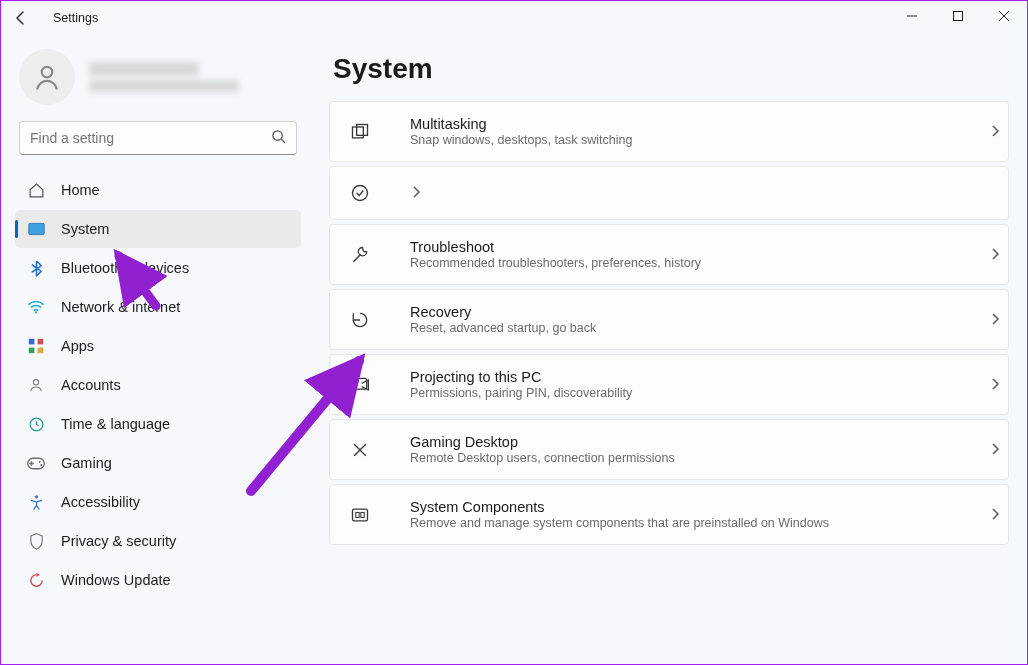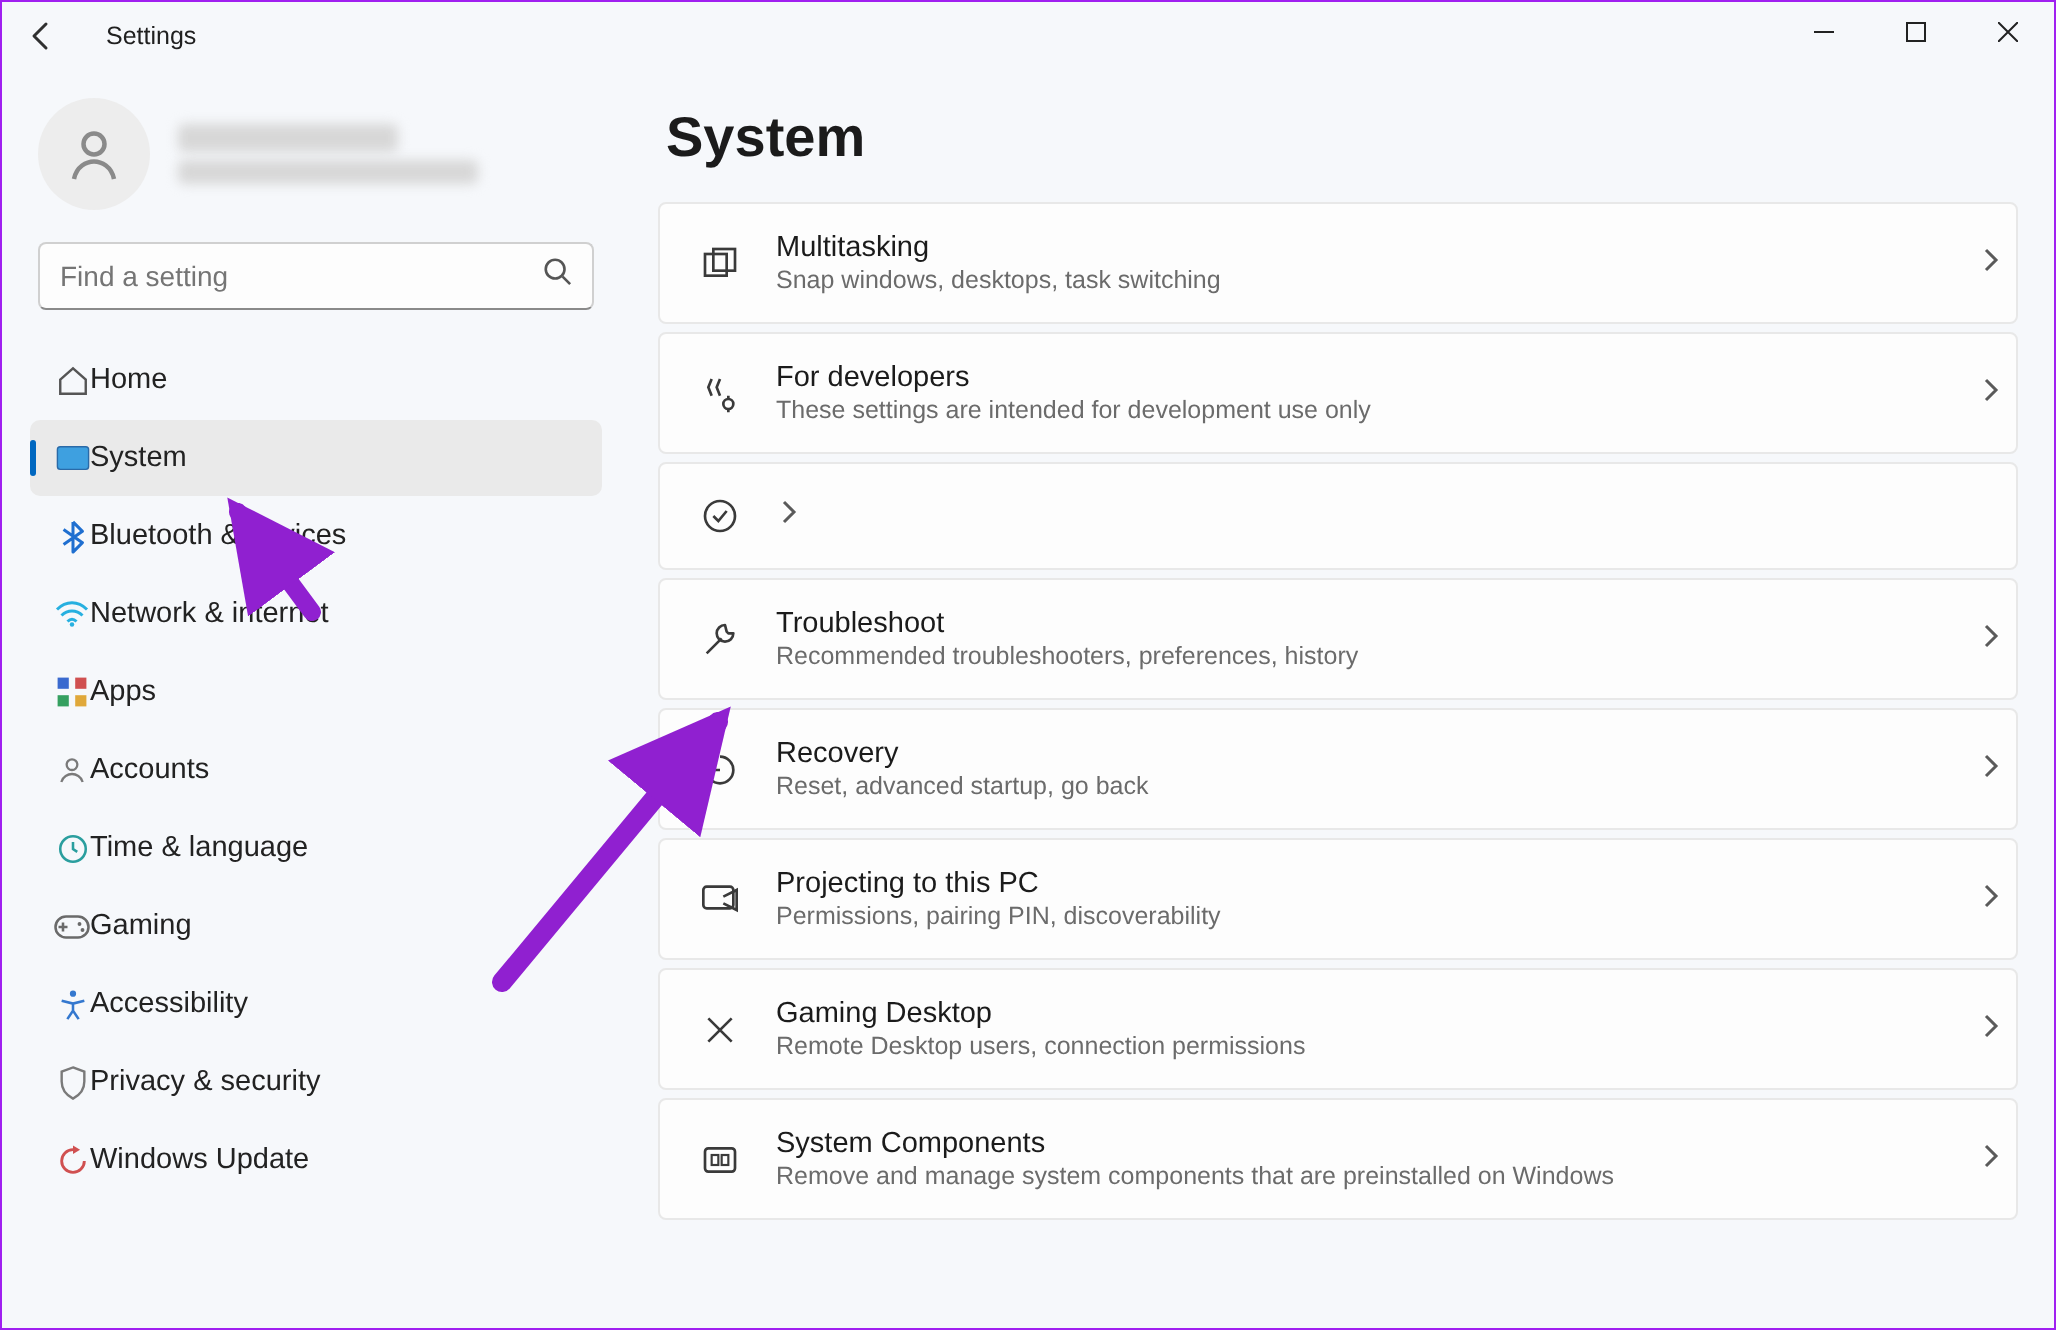--- a/index.html
+++ b/index.html
@@ -16,29 +16,29 @@
   .sidebar { width: 310px; padding: 8px 10px 0 14px; display: flex; flex-direction: column; }
   .profile { display: flex; align-items: center; gap: 14px; padding: 6px 4px 16px 4px; }
   .avatar { width: 56px; height: 56px; border-radius: 50%; background: #ededed; display: flex; align-items: center; justify-content: center; }
   .profile-text { display: flex; flex-direction: column; gap: 4px; }
   .blur-line { background: #d7d7d7; border-radius: 3px; filter: blur(3px); }
   .blur-line.l1 { width: 110px; height: 14px; }
   .blur-line.l2 { width: 150px; height: 12px; }
   .search-box { display: flex; align-items: center; justify-content: space-between; border: 1px solid #d0d0d0; border-bottom: 1.5px solid #8a8a8a; border-radius: 4px; background: #fdfdfd; height: 34px; padding: 0 10px; margin: 0 4px 16px 4px; }
   .search-box input { border: none; outline: none; background: transparent; font-size: 14px; color: #0f766e; flex: 1; }
   .nav { display: flex; flex-direction: column; gap: 1px; }
-  .nav-item { display: flex; align-items: center; height: 38px; padding: 0 10px 0 12px; border-radius: 5px; font-size: 14.5px; color: #222; position: relative; cursor: default; }
+  .nav-item { display: flex; align-items: center; height: 38px; padding: 0 10px 0 12px; border-radius: 5px; gap: 16px; font-size: 14.5px; color: #222; position: relative; cursor: default; }
   .nav-item.selected { background: #eaeaea; }
   .nav-item.selected::before { content: ""; position: absolute; left: 0; top: 10px; bottom: 10px; width: 3px; background: #0067c0; border-radius: 2px; }
   .nav-icon { width: 18px; height: 18px; display: flex; align-items: center; justify-content: center; font-size: 16px; }
   
   .main { flex: 1; padding: 18px 18px 0 18px; overflow-y: auto; }
   .page-title { font-size: 28px; font-weight: 600; color: #1b1b1b; margin-bottom: 16px; margin-left: 4px; }
   .card-list { display: flex; flex-direction: column; gap: 4px; }
-  .card { background: #fdfdfd; border: 1px solid #e8e8e8; border-radius: 4px; display: flex; align-items: center; padding: 14px 7px 14px 18px; gap: 16px; cursor: default; }
+  .card { background: #fdfdfd; border: 1px solid #e8e8e8; border-radius: 4px; display: flex; align-items: center; padding: 14px 7px 14px 18px; gap: 38px; cursor: default; }
   .card-icon { width: 24px; height: 24px; display: flex; align-items: center; justify-content: center; color: #3a3a3a; flex-shrink: 0; }
   .card-text { flex: 1; display: flex; flex-direction: column; gap: 1px; }
   .card-title { font-size: 14.5px; color: #1b1b1b; }
   .card-sub { font-size: 12.5px; color: #6b6b6b; }
   .card-chevron { color: #5a5a5a; }
   
   .arrow-svg { position: absolute; pointer-events: none; z-index: 100; }
   
   .ic-home { color: #555; }
   .ic-system { color: #3478cf; }
@@ -226,36 +226,20 @@
             </span>
           <div class="card-text">
             <span class="card-title">Multitasking</span>
             <span class="card-sub">Snap windows, desktops, task switching</span>
           </div>
           <span class="card-chevron"><svg width="12" height="12" viewBox="0 0 12 12">
                 <path d="M4 1 L9 6 L4 11" stroke="currentColor" stroke-width="1.5" fill="none"></path>
               </svg></span>
         </div>
 
-        <div class="card">
-          <span class="card-icon">
-              <svg width="20" height="20" viewBox="0 0 24 24">
-                <path d="M7 3 L5 8 L7 13 M12 3 L10 8 L12 13" stroke="currentColor" stroke-width="1.6" fill="none"></path>
-                <circle cx="17" cy="18" r="3" stroke="currentColor" stroke-width="1.6" fill="none"></circle>
-                <path d="M17 13 V15 M17 21 V23" stroke="currentColor" stroke-width="1.6"></path>
-              </svg>
-            </span>
-          <div class="card-text">
-            <span class="card-title">For developers</span>
-            <span class="card-sub">These settings are intended for development use only</span>
-          </div>
-          <span class="card-chevron"><svg width="12" height="12" viewBox="0 0 12 12">
-                <path d="M4 1 L9 6 L4 11" stroke="currentColor" stroke-width="1.5" fill="none"></path>
-              </svg></span>
-        </div>
 
         <div class="card">
           <span class="card-icon">
               <svg width="20" height="20" viewBox="0 0 24 24">
                 <circle cx="12" cy="12" r="9" stroke="currentColor" stroke-width="1.6" fill="none"></circle>
                 <path d="M8 12 L11 15 L16 9" stroke="currentColor" stroke-width="1.6" fill="none"></path>
               </svg>
             </span>
           <span class="card-chevron"><svg width="12" height="12" viewBox="0 0 12 12">
                 <path d="M4 1 L9 6 L4 11" stroke="currentColor" stroke-width="1.5" fill="none"></path>

